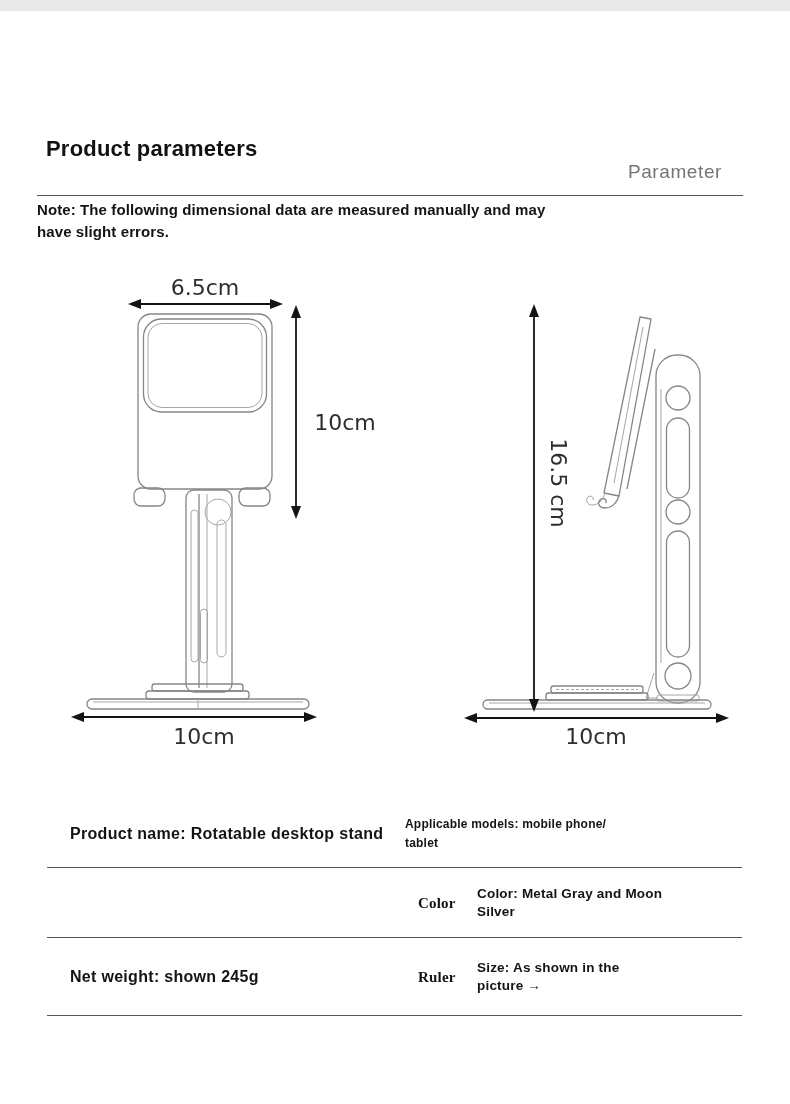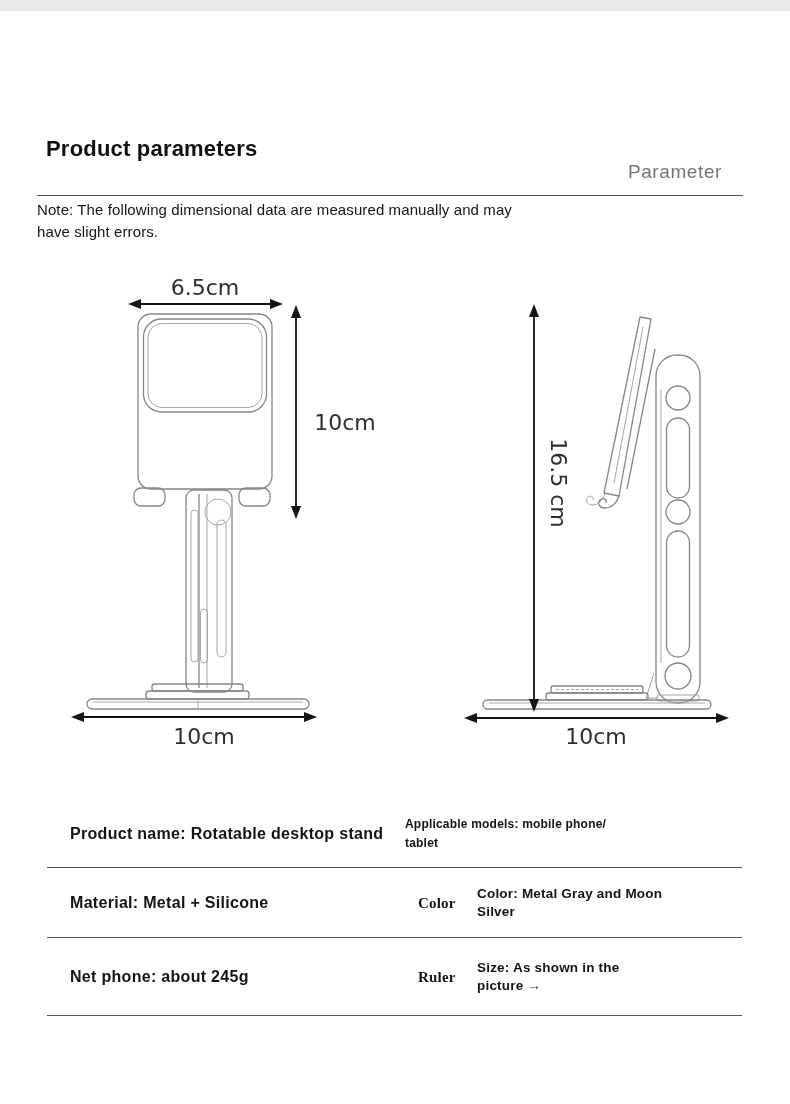--- a/index.html
+++ b/index.html
@@ -25,21 +25,21 @@
   .corner-label{
     position:absolute;right:68px;top:150px;
     font-size:19px;font-weight:400;letter-spacing:.6px;color:var(--subtitle-gray);
   }
   .top-rule{
     position:absolute;left:37px;top:184px;width:706px;height:0;
     border-top:1.4px solid var(--rule-line);
   }
   .note{
     position:absolute;left:37px;top:188px;width:560px;
-    font-size:15px;font-weight:normal;line-height:22px;letter-spacing:.1px;
+    font-size:15px;font-weight:bold;line-height:22px;letter-spacing:.1px;
   }
   .note span{display:block;}
   .diagram-svg{position:absolute;left:0;top:250px;}
   svg text.dim{
     fill:var(--dimension-text);stroke:none;
     font-family:"DejaVu Sans",sans-serif;font-size:22px;font-weight:400;
   }
   .head{fill:var(--arrow-black);stroke:none;}
   .ln2{stroke:var(--drawing-stroke-light);stroke-width:1;}
   .spec-table{position:absolute;left:47px;top:790px;width:695px;}
@@ -160,30 +160,29 @@
 
     <div class="spec-row r1">
       <div class="cell cell-name">Product name: Rotatable desktop stand</div>
       <div class="cell cell-wide">
         <span>Applicable models: mobile phone/</span>
         <span>tablet</span>
       </div>
     </div>
 
     <div class="spec-row r2">
-      <div class="cell cell-name">Material: Metal + Silicone</div>
       <div class="cell cell-label">Color</div>
       <div class="cell cell-value">
         <span>Color: Metal Gray and Moon</span>
         <span>Silver</span>
       </div>
     </div>
 
     <div class="spec-row r3">
-      <div class="cell cell-name">Net phone: about 245g</div>
+      <div class="cell cell-name">Net weight: shown 245g</div>
       <div class="cell cell-label">Ruler</div>
       <div class="cell cell-value">
         <span>Size: As shown in the</span>
         <span>picture →</span>
       </div>
     </div>
 
   </div>
 </div>
 

